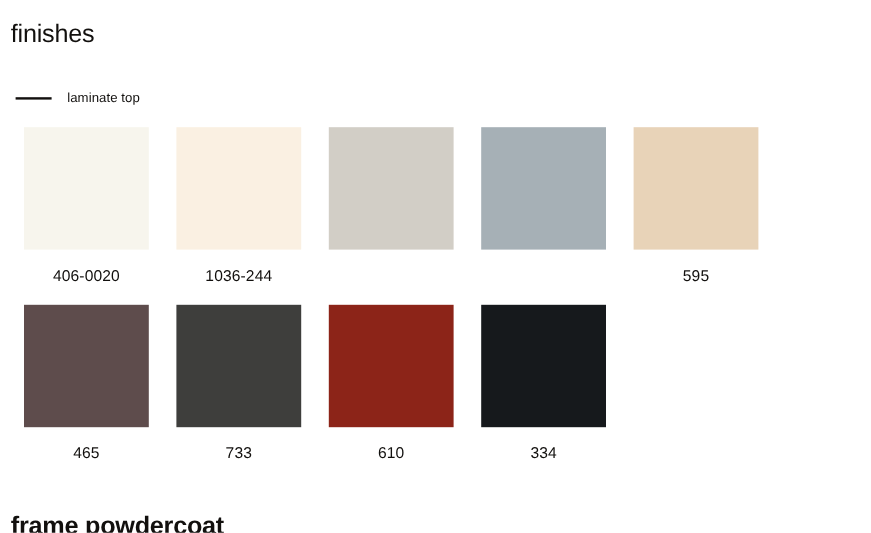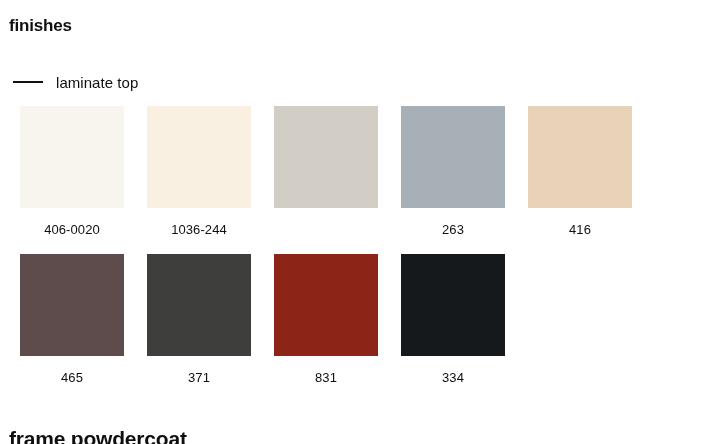--- a/index.html
+++ b/index.html
@@ -15,22 +15,22 @@
     overflow: hidden;
     position: relative;
     -webkit-font-smoothing: antialiased;
   }
 
   
   .page-title {
     position: absolute;
     left: 9px;
     top: 0px;
-    font-size: 17px;
-    font-weight: bold;
+    font-size: 21px;
+    font-weight: normal;
     letter-spacing: -0.2px;
     line-height: 30px;
     color: #12100e;
   }
 
   
   .category-row {
     position: absolute;
     left: 13px;
     top: 71px;
@@ -39,21 +39,21 @@
     height: 22px;
   }
   .category-dash {
     width: 30px;
     height: 0;
     border-top: 2px solid #12100e;
     flex: 0 0 auto;
   }
   .category-label {
     margin-left: 13px;
-    font-size: 15px;
+    font-size: 11px;
     font-weight: normal;
     letter-spacing: 0.05px;
     color: #12100e;
     white-space: nowrap;
   }
 
   
   .swatch-grid {
     position: absolute;
     left: 20px;
@@ -117,40 +117,39 @@
     </div>
     <div class="swatch-cell">
       <span class="swatch-chip" style="background-color: rgb(250, 240, 226);"></span>
       <span class="swatch-label">1036-244</span>
     </div>
     <div class="swatch-cell">
       <span class="swatch-chip" style="background-color: rgb(210, 206, 198);"></span>
     </div>
     <div class="swatch-cell">
       <span class="swatch-chip" style="background-color: rgb(166, 176, 182);"></span>
-      <span class="swatch-label">263</span>
     </div>
     <div class="swatch-cell">
       <span class="swatch-chip" style="background-color: rgb(232, 211, 184);"></span>
-      <span class="swatch-label">416</span>
+      <span class="swatch-label">595</span>
     </div>
   </div>
 
   <div class="swatch-row">
     <div class="swatch-cell">
       <span class="swatch-chip" style="background-color: rgb(94, 76, 76);"></span>
       <span class="swatch-label">465</span>
     </div>
     <div class="swatch-cell">
       <span class="swatch-chip" style="background-color: rgb(62, 62, 60);"></span>
-      <span class="swatch-label">371</span>
+      <span class="swatch-label">733</span>
     </div>
     <div class="swatch-cell">
       <span class="swatch-chip" style="background-color: rgb(140, 36, 24);"></span>
-      <span class="swatch-label">831</span>
+      <span class="swatch-label">610</span>
     </div>
     <div class="swatch-cell">
       <span class="swatch-chip" style="background-color: rgb(22, 25, 28);"></span>
       <span class="swatch-label">334</span>
     </div>
   </div>
 
 </div>
 
 <div class="next-section-title">frame powdercoat</div>

